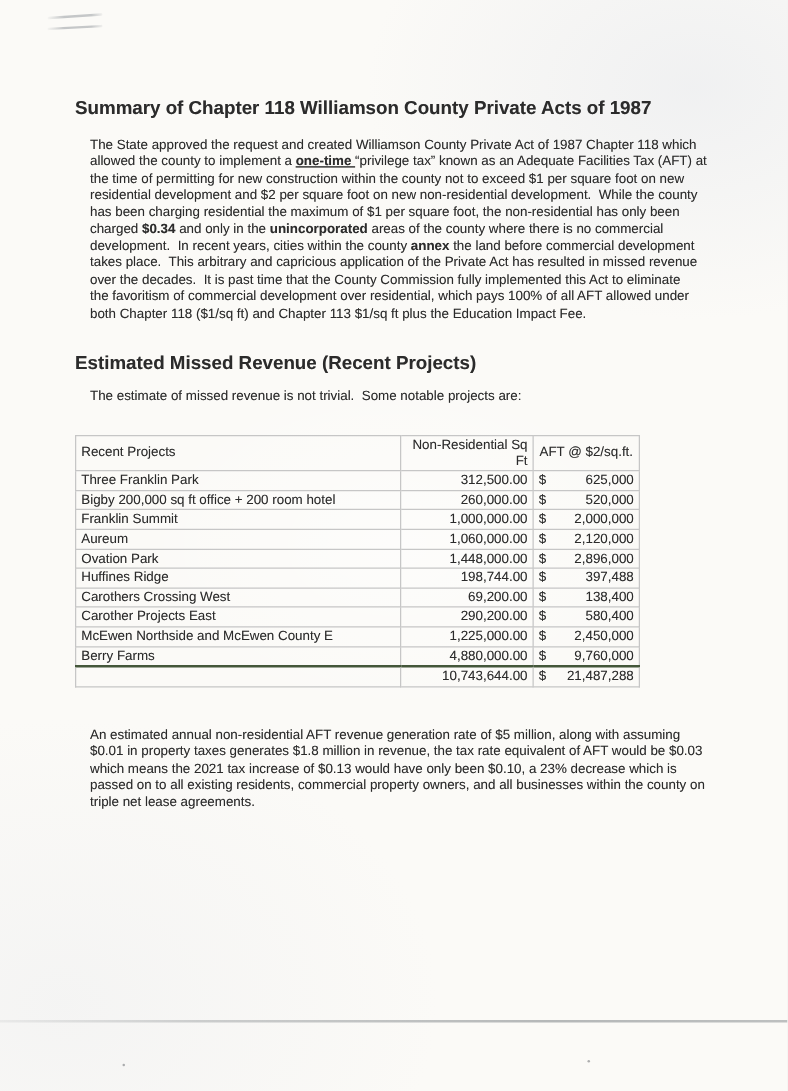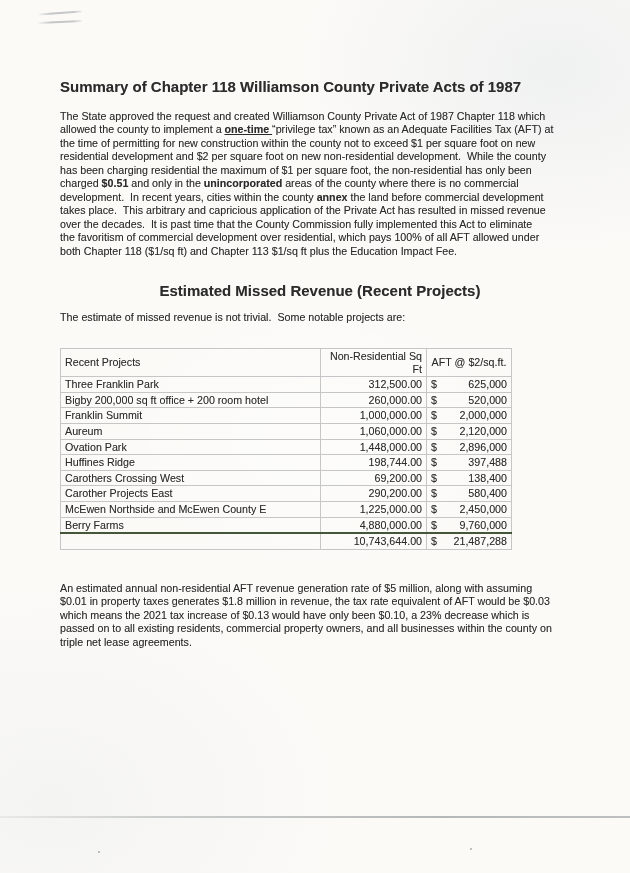--- a/index.html
+++ b/index.html
@@ -43,22 +43,22 @@
   .content {
     position: absolute; left: 60px; top: 80px; width: 520px;
     font-size: 10.7px; line-height: 13.5px;
     text-shadow: 0 0 0.4px rgba(45,45,45,0.35);
   }
   h1.doc-title, h2.section-heading {
     font-size: 15px; line-height: 13.5px; font-weight: 700;
     white-space: pre;
   }
   h1.doc-title { margin: 0 0 16px 0; }
-  h2.section-heading { margin: 0 0 13px 0; text-align: center; }
-  p { margin: 0; white-space: pre; }
+  h2.section-heading { margin: 0 0 13px 0; }
+  p { margin: 12px; white-space: pre; }
   p.summary { margin-bottom: 26px; }
   p.table-intro { margin-bottom: 24px; }
   p.closing { }
   .b { font-weight: 700; }
   .u { text-decoration: underline; }
 
   
   table.projects {
     border-collapse: collapse;
     width: 452px;
@@ -95,21 +95,21 @@
 
   <div class="content">
 
     <h1 class="doc-title">Summary of Chapter 118 Williamson County Private Acts of 1987</h1>
 
     <p class="summary"><span>The State approved the request and created Williamson County Private Act of 1987 Chapter 118 which
 allowed the county to implement a </span><span class="b u">one-time </span><span>“privilege tax” known as an Adequate Facilities Tax (AFT) at
 the time of permitting for new construction within the county not to exceed $1 per square foot on new
 residential development and $2 per square foot on new non-residential development.  While the county
 has been charging residential the maximum of $1 per square foot, the non-residential has only been
-charged </span><span class="b">$0.51</span><span> and only in the </span><span class="b">unincorporated</span><span> areas of the county where there is no commercial
+charged </span><span class="b">$0.34</span><span> and only in the </span><span class="b">unincorporated</span><span> areas of the county where there is no commercial
 development.  In recent years, cities within the county </span><span class="b">annex</span><span> the land before commercial development
 takes place.  This arbitrary and capricious application of the Private Act has resulted in missed revenue
 over the decades.  It is past time that the County Commission fully implemented this Act to eliminate
 the favoritism of commercial development over residential, which pays 100% of all AFT allowed under
 both Chapter 118 ($1/sq ft) and Chapter 113 $1/sq ft plus the Education Impact Fee.</span></p>
 
     <h2 class="section-heading">Estimated Missed Revenue (Recent Projects)</h2>
 
     <p class="table-intro">The estimate of missed revenue is not trivial.  Some notable projects are:</p>
 

